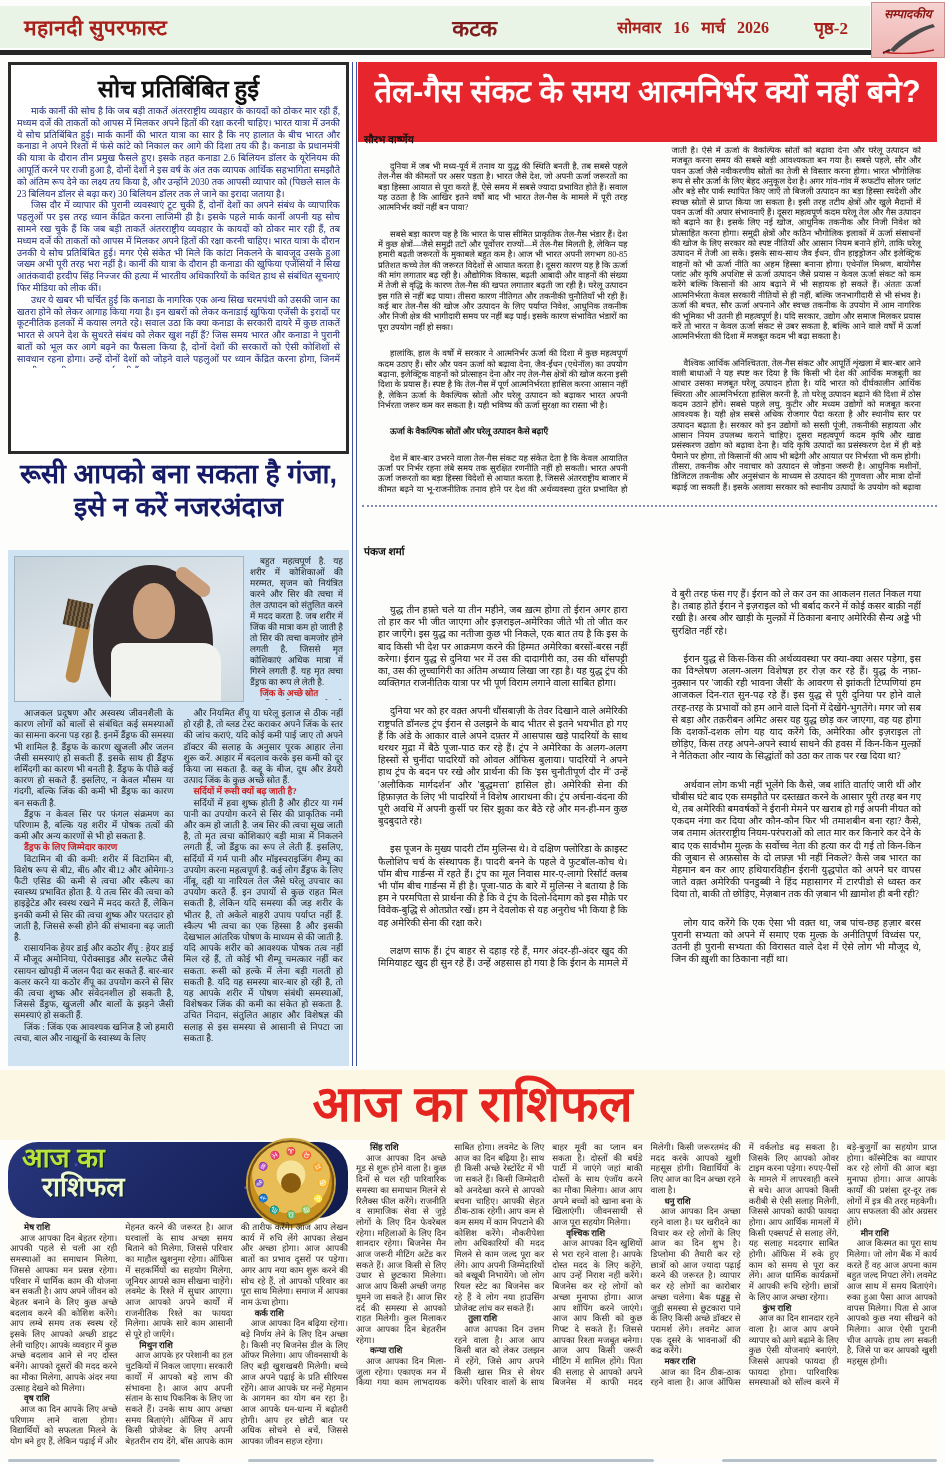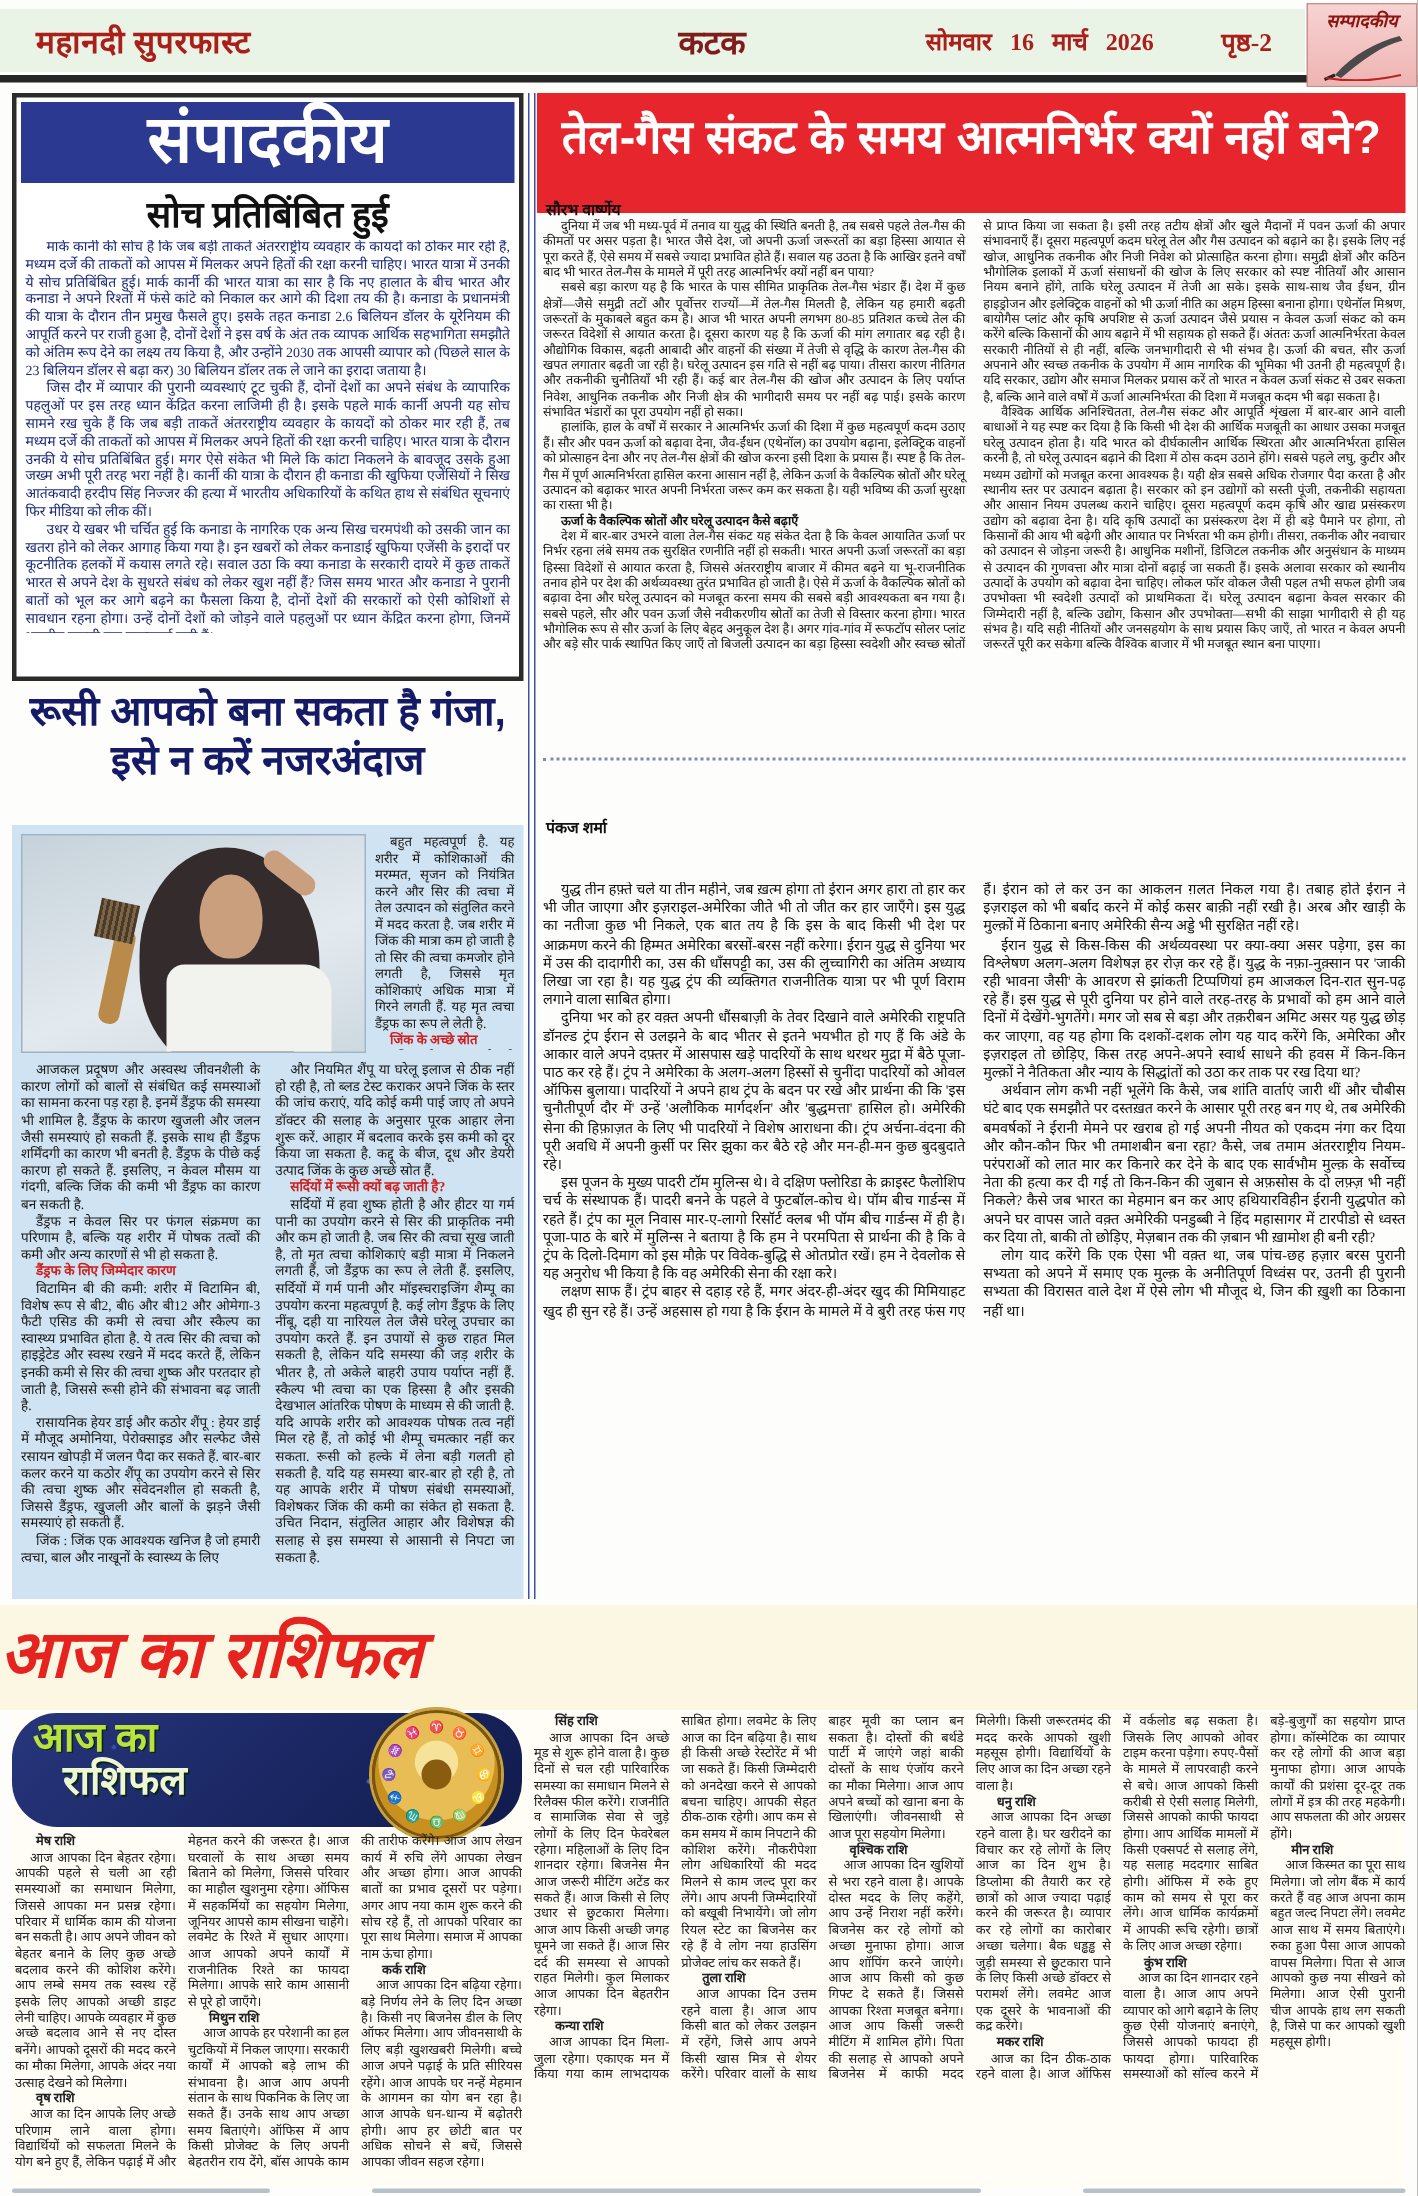--- a/index.html
+++ b/index.html
@@ -42,32 +42,32 @@
   .hair-side p,.hair-flow p{margin:0;text-indent:10px;}
   .hair-flow{margin-top:6px;height:346px;column-count:2;column-gap:10px;font-size:9px;line-height:11.2px;text-align:justify;overflow:hidden;}
   .hair .h{color:#cc2222;font-weight:bold;text-indent:10px;}
   
   .redbanner{left:358px;top:62px;width:579px;height:80px;background:#e6252c;color:#fff;text-align:center;
              font-family:"Liberation Sans",sans-serif;font-weight:bold;font-size:31px;line-height:60px;}
   .byline{font-weight:bold;font-size:10.5px;color:#111;}
   .og-by{left:364px;top:132px;}
   .og-body{left:362px;top:146px;width:575px;height:356px;column-count:2;column-gap:12px;
            font-size:8.4px;line-height:10.35px;text-align:justify;overflow:hidden;color:#141414;}
-  .og-body p,.ir-body p{margin:0;text-indent:12px;}
+  .og-body p,.ir-body p{margin:16px;text-indent:12px;}
   .og-body .h2{font-weight:bold;}
   .dotsep{left:362px;top:505px;width:575px;border-top:2px dotted #7f8bb5;}
   .bluebanner{left:358px;top:511px;width:579px;height:58px;background:#2b3990;color:#fff;text-align:center;
               font-family:"Liberation Sans",sans-serif;font-weight:bold;font-size:34px;line-height:56px;}
   .ir-by{left:364px;top:544px;}
   .ir-body{left:362px;top:588px;width:575px;height:474px;column-count:2;column-gap:12px;
            font-size:9.6px;line-height:12.2px;text-align:justify;overflow:hidden;color:#141414;}
   
   .band{left:0;top:1070px;width:945px;height:70px;background:#fcf7e3;}
-  .band .t{text-align:left;font-family:"Liberation Sans",sans-serif;font-weight:bold;font-size:44px;
-           line-height:68px;color:#e5231f;font-style:italic;}
+  .band .t{text-align:center;font-family:"Liberation Sans",sans-serif;font-weight:bold;font-size:50px;
+           line-height:68px;color:#e5231f;}
   .rsec{left:8px;top:1142px;width:929px;height:316px;background:#fffdf6;}
   .rimg{position:absolute;left:0;top:0;width:340px;height:76px;overflow:visible;
         background:radial-gradient(circle at 20% 30%,#3c4da6 0 1px,transparent 2px),
                    radial-gradient(circle at 70% 60%,#4c5db6 0 1px,transparent 2px),
                    linear-gradient(135deg,#27357c,#101b4d);border-radius:30px;}
   .rimg .l1{font-family:"Liberation Sans",sans-serif;font-weight:bold;font-size:27px;color:#b9e23c;
             text-shadow:1px 1px 0 #06250b;margin:2px 0 0 14px;line-height:28px;}
   .rimg .l2{font-family:"Liberation Sans",sans-serif;font-weight:bold;font-size:27px;color:#eef7d4;
             text-shadow:1px 1px 0 #06250b;margin-left:34px;line-height:30px;}
   .wheel{position:absolute;right:14px;top:-2px;width:82px;height:82px;border-radius:50%;
@@ -103,21 +103,20 @@
     <svg width="60" height="32" viewBox="0 0 60 32">
       <path d="M55 2 C40 6 24 14 12 28 L16 30 C30 18 44 8 57 5 Z" fill="#4a4a4a"></path>
       <path d="M12 28 l-7 3" stroke="#222" stroke-width="2" fill="none"></path>
       <path d="M6 30 q24 4 50 -2" stroke="#b22" stroke-width="1.5" fill="none"></path>
     </svg>
   </div>
 
   <div class="abs vdiv"></div>
 
   <div class="abs edbox">
-    <div class="edbanner">संपादकीय</div>
     <div class="edsub">सोच प्रतिबिंबित हुई</div>
     <div class="edbody">
 
     <p>मार्क कार्नी की सोच है कि जब बड़ी ताकतें अंतरराष्ट्रीय व्यवहार के कायदों को ठोकर मार रही हैं, मध्यम दर्जे की ताकतों को आपस में मिलकर अपने हितों की रक्षा करनी चाहिए। भारत यात्रा में उनकी ये सोच प्रतिबिंबित हुई। मार्क कार्नी की भारत यात्रा का सार है कि नए हालात के बीच भारत और कनाडा ने अपने रिश्तों में फंसे कांटे को निकाल कर आगे की दिशा तय की है। कनाडा के प्रधानमंत्री की यात्रा के दौरान तीन प्रमुख फैसले हुए। इसके तहत कनाडा 2.6 बिलियन डॉलर के यूरेनियम की आपूर्ति करने पर राजी हुआ है, दोनों देशों ने इस वर्ष के अंत तक व्यापक आर्थिक सहभागिता समझौते को अंतिम रूप देने का लक्ष्य तय किया है, और उन्होंने 2030 तक आपसी व्यापार को (पिछले साल के 23 बिलियन डॉलर से बढ़ा कर) 30 बिलियन डॉलर तक ले जाने का इरादा जताया है।</p>
         <p>जिस दौर में व्यापार की पुरानी व्यवस्थाएं टूट चुकी हैं, दोनों देशों का अपने संबंध के व्यापारिक पहलुओं पर इस तरह ध्यान केंद्रित करना लाजिमी ही है। इसके पहले मार्क कार्नी अपनी यह सोच सामने रख चुके हैं कि जब बड़ी ताकतें अंतरराष्ट्रीय व्यवहार के कायदों को ठोकर मार रही हैं, तब मध्यम दर्जे की ताकतों को आपस में मिलकर अपने हितों की रक्षा करनी चाहिए। भारत यात्रा के दौरान उनकी ये सोच प्रतिबिंबित हुई। मगर ऐसे संकेत भी मिले कि कांटा निकलने के बावजूद उसके हुआ जख्म अभी पूरी तरह भरा नहीं है। कार्नी की यात्रा के दौरान ही कनाडा की खुफिया एजेंसियों ने सिख आतंकवादी हरदीप सिंह निज्जर की हत्या में भारतीय अधिकारियों के कथित हाथ से संबंधित सूचनाएं फिर मीडिया को लीक कीं।</p>
         <p>उधर ये खबर भी चर्चित हुई कि कनाडा के नागरिक एक अन्य सिख चरमपंथी को उसकी जान का खतरा होने को लेकर आगाह किया गया है। इन खबरों को लेकर कनाडाई खुफिया एजेंसी के इरादों पर कूटनीतिक हलकों में कयास लगते रहे। सवाल उठा कि क्या कनाडा के सरकारी दायरे में कुछ ताकतें भारत से अपने देश के सुधरते संबंध को लेकर खुश नहीं हैं? जिस समय भारत और कनाडा ने पुरानी बातों को भूल कर आगे बढ़ने का फैसला किया है, दोनों देशों की सरकारों को ऐसी कोशिशों से सावधान रहना होगा। उन्हें दोनों देशों को जोड़ने वाले पहलुओं पर ध्यान केंद्रित करना होगा, जिनमें भारतीय प्रवासी एक महत्त्वपूर्ण कड़ी हैं।</p>
       </div>
   </div>
 
   <div class="abs russi-h">रूसी आपको बना सकता है गंजा, इसे न करें नजरअंदाज</div>

